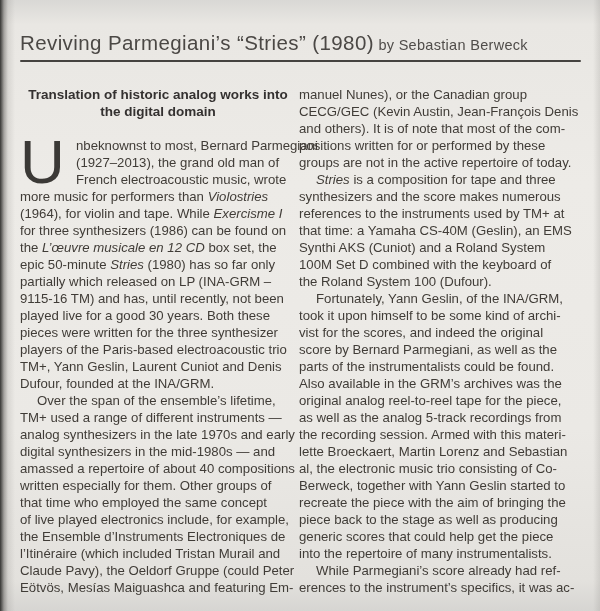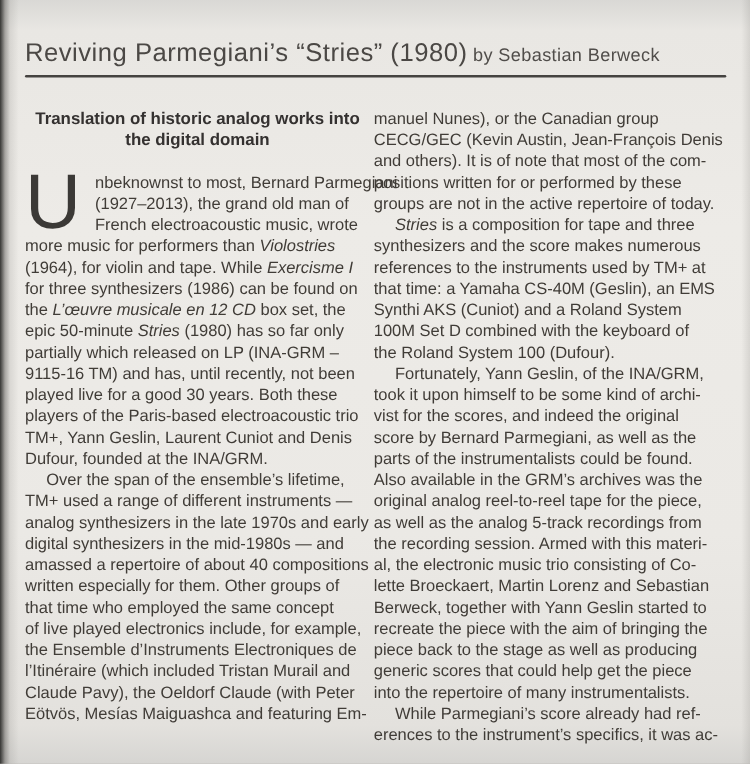--- a/index.html
+++ b/index.html
@@ -89,34 +89,35 @@
         <div class="line">(1927–2013), the grand old man of</div>
         <div class="line">French electroacoustic music, wrote</div>
         <div class="line">more music for performers than <i>Violostries</i></div>
         <div class="line">(1964), for violin and tape. While <i>Exercisme I</i></div>
         <div class="line">for three synthesizers (1986) can be found on</div>
         <div class="line">the <i>L’œuvre musicale en 12 CD</i> box set, the</div>
         <div class="line">epic 50-minute <i>Stries</i> (1980) has so far only</div>
         <div class="line">partially which released on LP (INA-GRM –</div>
         <div class="line">9115-16 TM) and has, until recently, not been</div>
         <div class="line">played live for a good 30 years. Both these</div>
+        <div class="line">pieces were written for the three synthesizer</div>
         <div class="line">players of the Paris-based electroacoustic trio</div>
         <div class="line">TM+, Yann Geslin, Laurent Cuniot and Denis</div>
         <div class="line">Dufour, founded at the INA/GRM.</div>
         <div class="line indent">Over the span of the ensemble’s lifetime,</div>
         <div class="line">TM+ used a range of different instruments —</div>
         <div class="line">analog synthesizers in the late 1970s and early</div>
         <div class="line">digital synthesizers in the mid-1980s — and</div>
         <div class="line">amassed a repertoire of about 40 compositions</div>
         <div class="line">written especially for them. Other groups of</div>
         <div class="line">that time who employed the same concept</div>
         <div class="line">of live played electronics include, for example,</div>
         <div class="line">the Ensemble d’Instruments Electroniques de</div>
         <div class="line">l’Itinéraire (which included Tristan Murail and</div>
-        <div class="line">Claude Pavy), the Oeldorf Claude (with Peter</div>
+        <div class="line">Claude Pavy), the Oeldorf Gruppe (could Peter</div>
         <div class="line">Eötvös, Mesías Maiguashca and featuring Em-</div>
       </div>
   </div>
 
   <div class="col col-right">
     <div class="body">
         <div class="line">manuel Nunes), or the Canadian group</div>
         <div class="line">CECG/GEC (Kevin Austin, Jean-François Denis</div>
         <div class="line">and others). It is of note that most of the com-</div>
         <div class="line">positions written for or performed by these</div>
@@ -130,22 +131,22 @@
         <div class="line">the Roland System 100 (Dufour).</div>
         <div class="line indent">Fortunately, Yann Geslin, of the INA/GRM,</div>
         <div class="line">took it upon himself to be some kind of archi-</div>
         <div class="line">vist for the scores, and indeed the original</div>
         <div class="line">score by Bernard Parmegiani, as well as the</div>
         <div class="line">parts of the instrumentalists could be found.</div>
         <div class="line">Also available in the GRM’s archives was the</div>
         <div class="line">original analog reel-to-reel tape for the piece,</div>
         <div class="line">as well as the analog 5-track recordings from</div>
         <div class="line">the recording session. Armed with this materi-</div>
+        <div class="line">lette Broeckaert, Martin Lorenz and Sebastian</div>
         <div class="line">al, the electronic music trio consisting of Co-</div>
-        <div class="line">lette Broeckaert, Martin Lorenz and Sebastian</div>
         <div class="line">Berweck, together with Yann Geslin started to</div>
         <div class="line">recreate the piece with the aim of bringing the</div>
         <div class="line">piece back to the stage as well as producing</div>
         <div class="line">generic scores that could help get the piece</div>
         <div class="line">into the repertoire of many instrumentalists.</div>
         <div class="line indent">While Parmegiani’s score already had ref-</div>
         <div class="line">erences to the instrument’s specifics, it was ac-</div>
       </div>
   </div>
 

